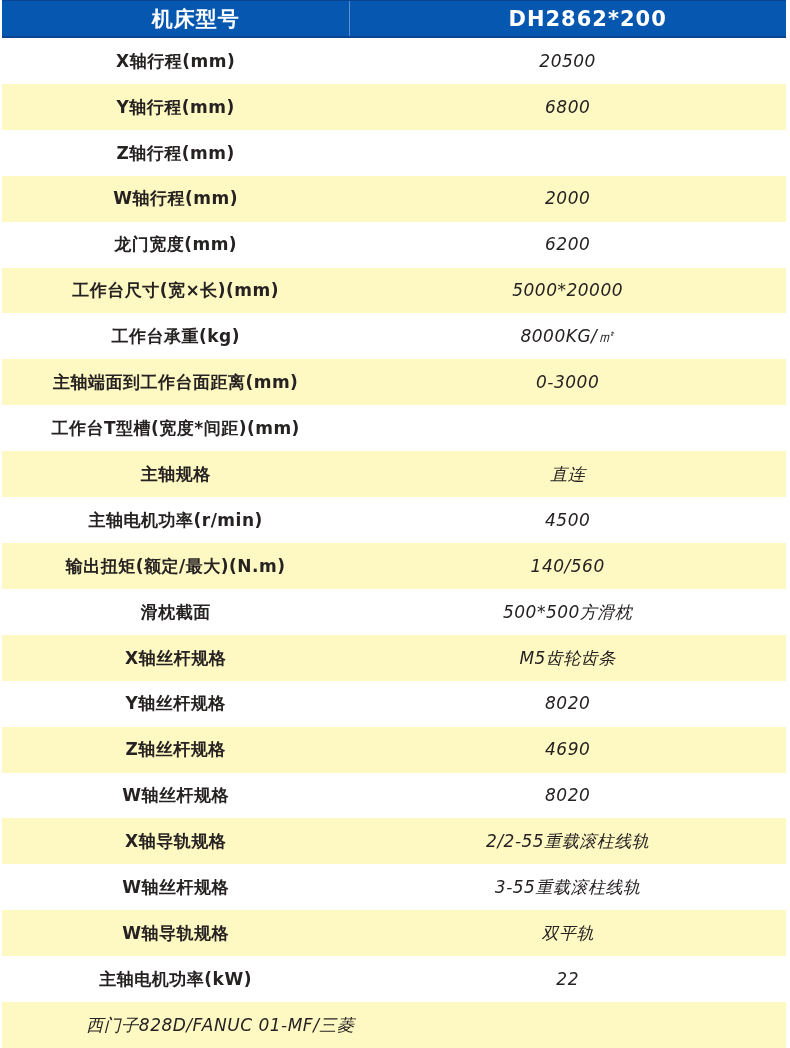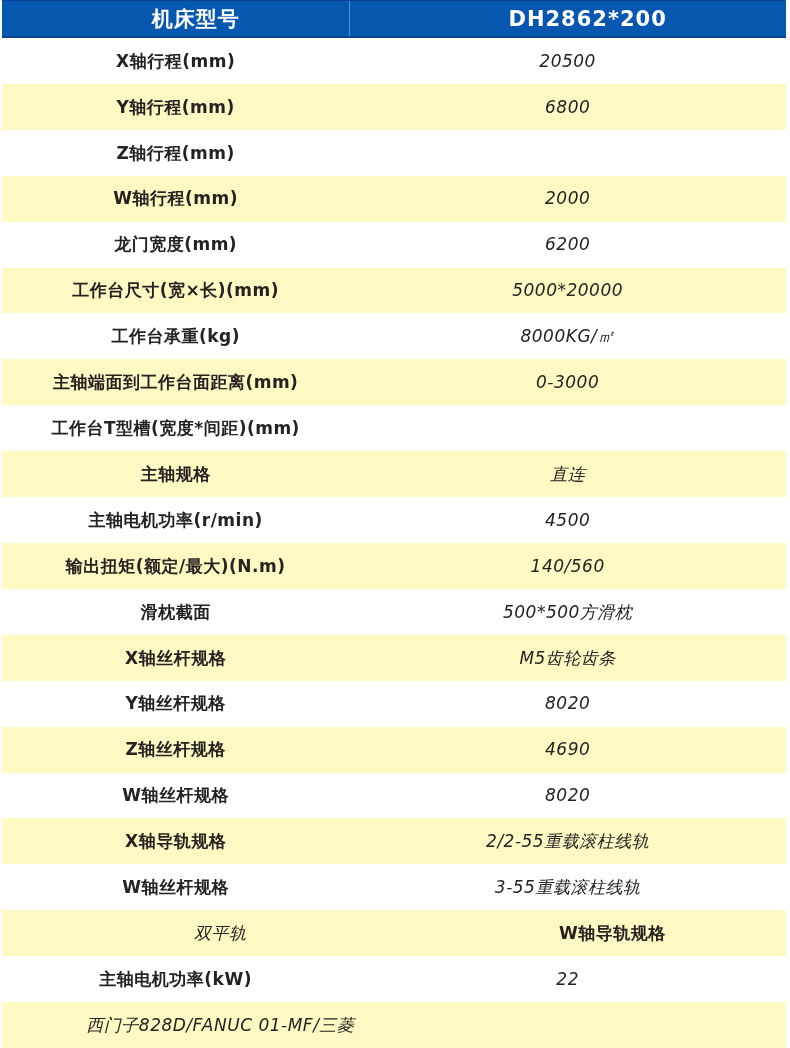--- a/index.html
+++ b/index.html
@@ -190,22 +190,22 @@
     <div class="cell label">X轴导轨规格</div>
     <div class="cell value">2/2-55重载滚柱线轨</div>
   </div>
 
   <div class="row">
     <div class="cell label">W轴丝杆规格</div>
     <div class="cell value">3-55重载滚柱线轨</div>
   </div>
 
   <div class="row alt">
+    <div class="cell label">W轴导轨规格</div>
     <div class="cell value">双平轨</div>
-    <div class="cell label">W轴导轨规格</div>
   </div>
 
   <div class="row">
     <div class="cell label">主轴电机功率(kW)</div>
     <div class="cell value">22</div>
   </div>
 
   <div class="row alt">
     <div class="cell value">西门子828D/FANUC 01-MF/三菱</div>
   </div>

